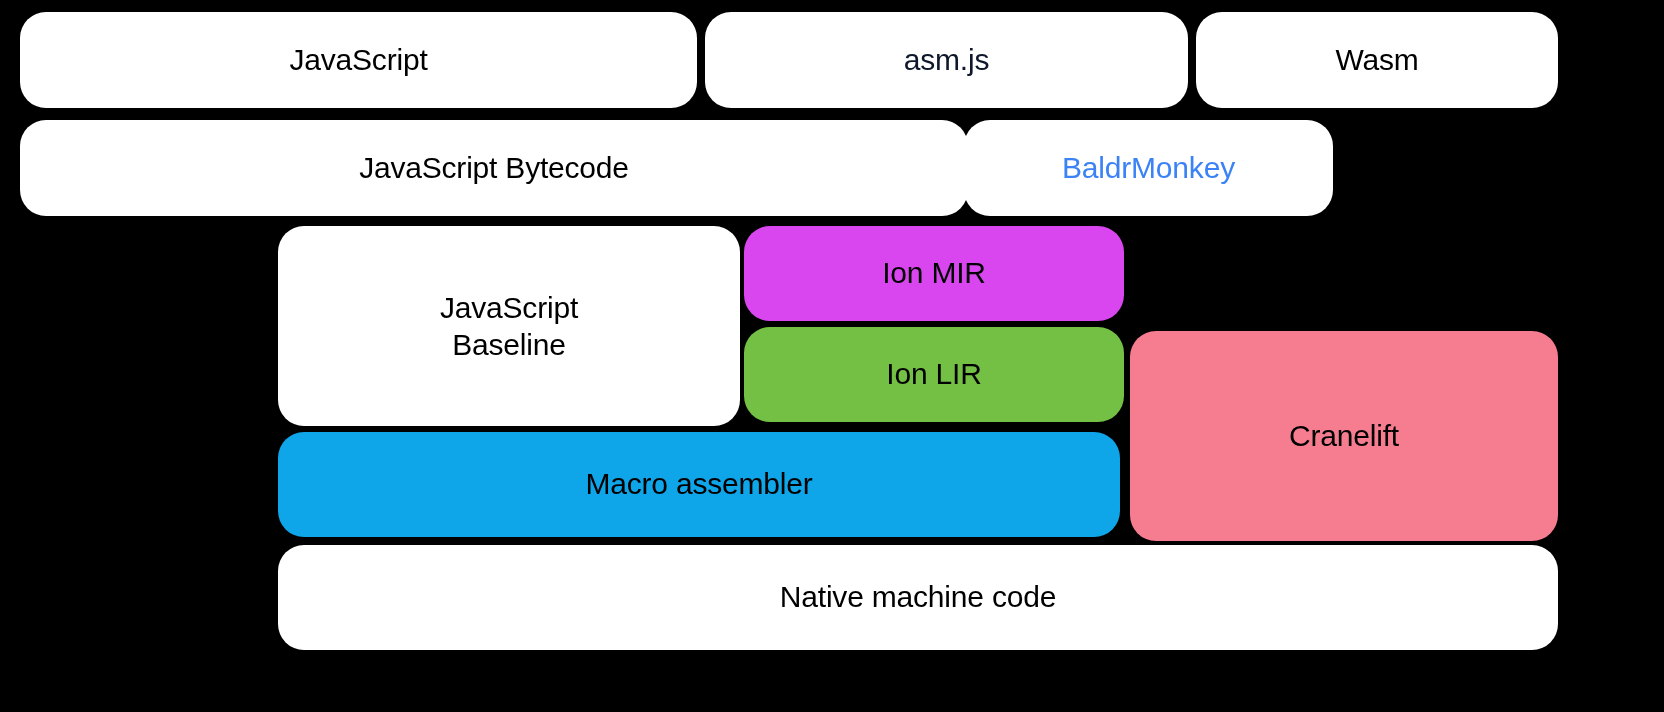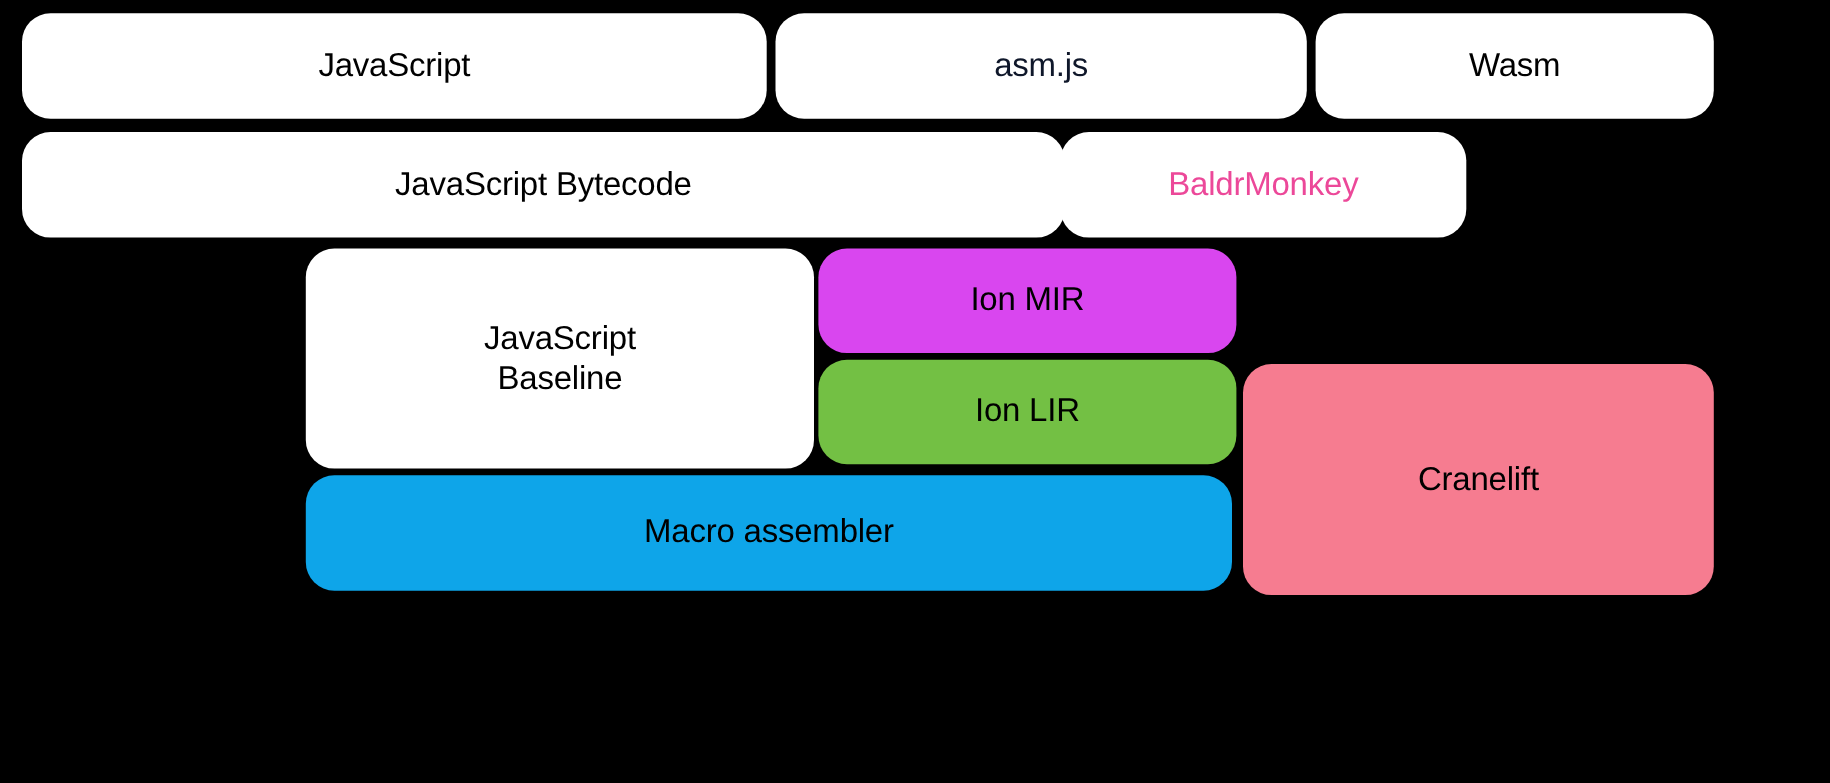--- a/index.html
+++ b/index.html
@@ -38,20 +38,21 @@
   }
 </style>
 </head>
 <body>
 
 <div id="diagram" style="background: rgb(0, 0, 0);">
     <div class="node" style="left: 20px; top: 12px; width: 677px; height: 96px; background: rgb(255, 255, 255); color: rgb(0, 0, 0);">JavaScript</div>
     <div class="node" style="left: 705px; top: 12px; width: 483px; height: 96px; background: rgb(255, 255, 255); color: #0f172a;">asm.js</div>
     <div class="node" style="left: 1196px; top: 12px; width: 362px; height: 96px; background: #ffffff; color: rgb(0, 0, 0);">Wasm</div>
     <div class="node" style="left: 20px; top: 120px; width: 948px; height: 96px; background: rgb(255, 255, 255); color: rgb(0, 0, 0);">JavaScript Bytecode</div>
-    <div class="node" style="left: 964px; top: 120px; width: 369px; height: 96px; background: rgb(255, 255, 255); color: #ec4899;">BaldrMonkey</div>
+    <div class="node" style="left: 964px; top: 120px; width: 369px; height: 96px; background: rgb(255, 255, 255); color: #3b82f6;">BaldrMonkey</div>
     <div class="node two-line" style="left: 278px; top: 226px; width: 462px; height: 200px; background: rgb(255, 255, 255); color: rgb(0, 0, 0);">JavaScript
 Baseline</div>
     <div class="node" style="left: 744px; top: 226px; width: 380px; height: 95px; background: #d946ef; color: rgb(0, 0, 0);">Ion MIR</div>
     <div class="node" style="left: 744px; top: 327px; width: 380px; height: 95px; background: rgb(115, 192, 68); color: rgb(0, 0, 0);">Ion LIR</div>
     <div class="node" style="left: 1130px; top: 331px; width: 428px; height: 210px; background: rgb(246, 124, 144); color: rgb(0, 0, 0);">Cranelift</div>
     <div class="node" style="left: 278px; top: 432px; width: 842px; height: 105px; background: #0ea5e9; color: rgb(0, 0, 0);">Macro assembler</div>
+    <div class="node" style="left: 278px; top: 545px; width: 1280px; height: 105px; background: rgb(255, 255, 255); color: rgb(0, 0, 0);">Native machine code</div>
   </div>
 
 </body></html>

